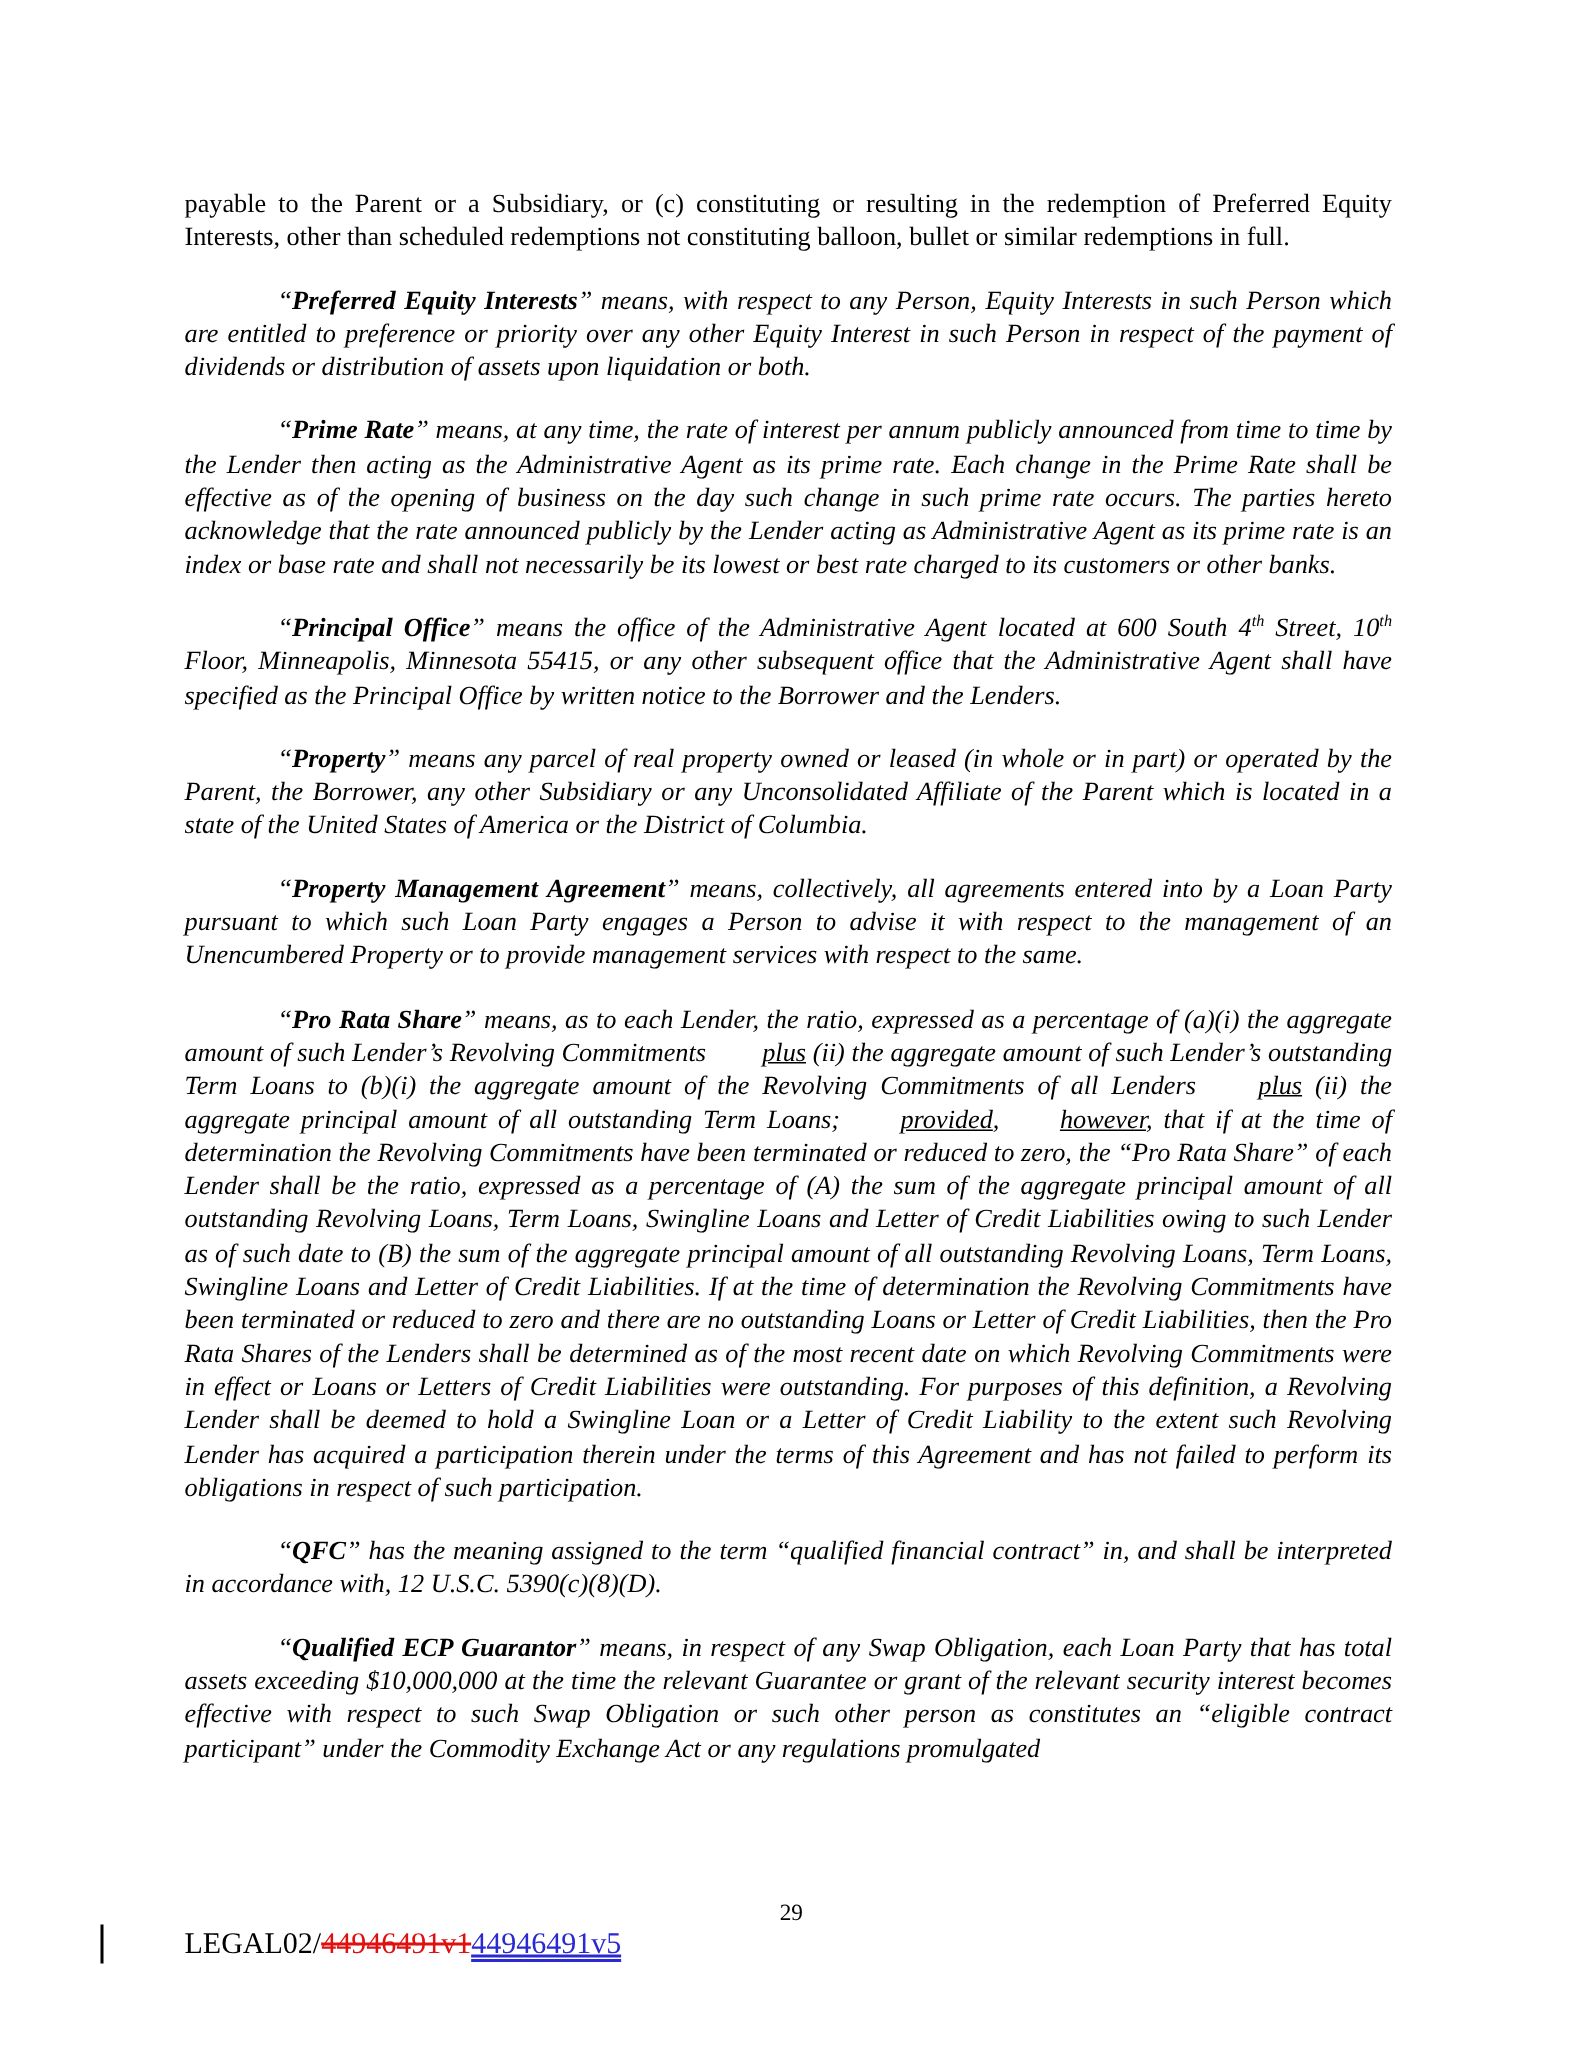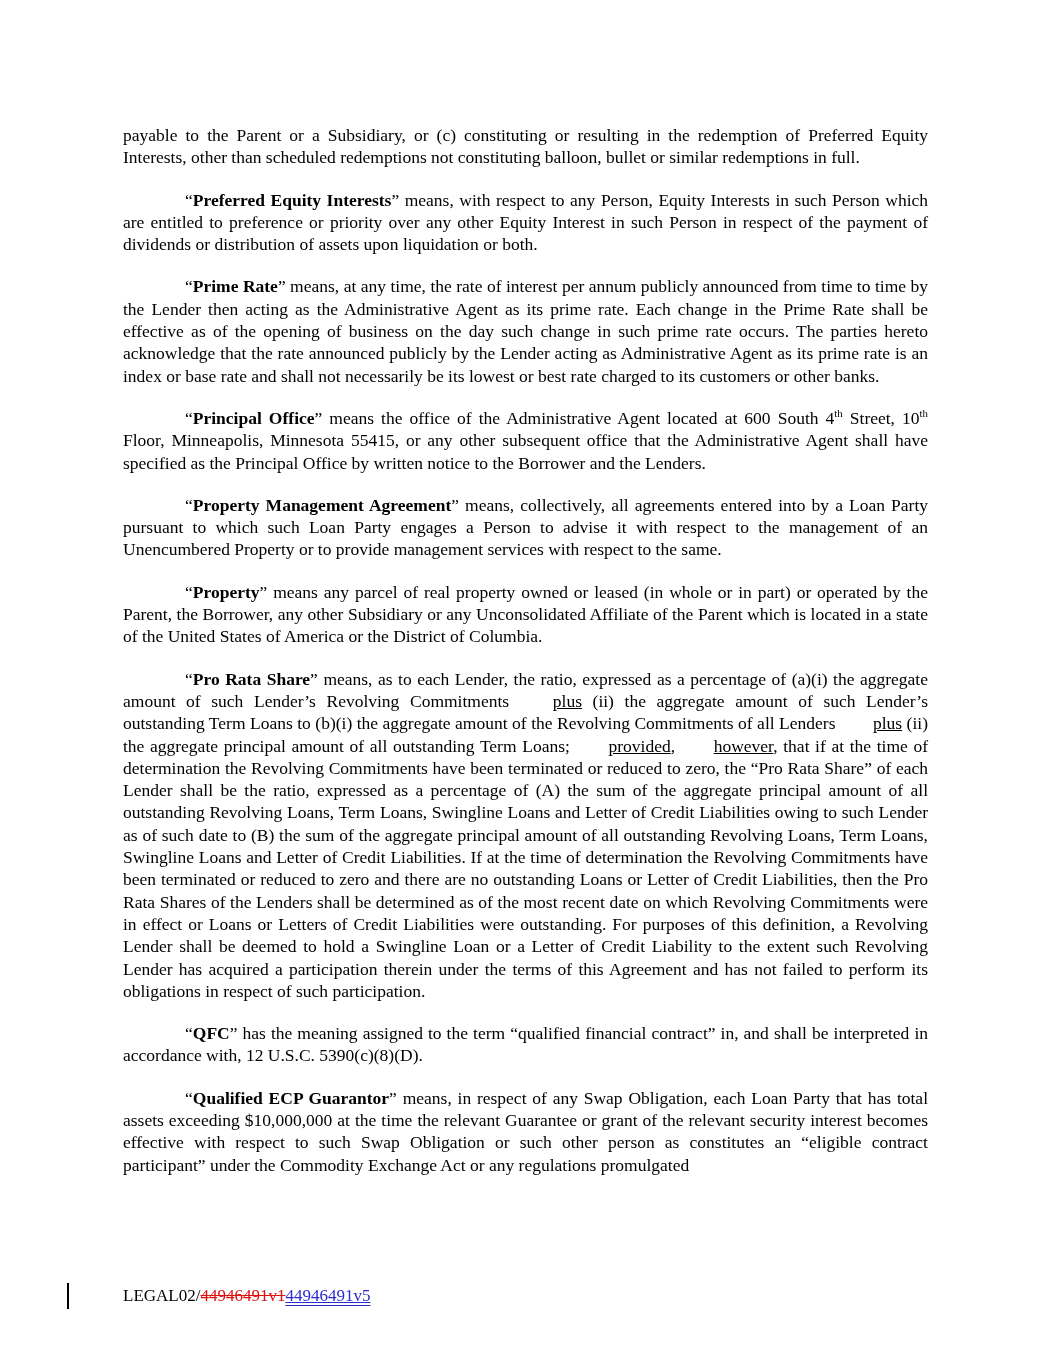--- a/index.html
+++ b/index.html
@@ -19,21 +19,21 @@
     width: 805px;
     font-size: 17.5px;
     line-height: 22.3px;
     text-align: justify;
   }
   .doc-body p.para {
     margin: 20px 0 0 0;
     padding: 0;
   }
   .doc-body p.para:first-child { margin-top: 0; }
-  .doc-body p.para.ind { text-indent: 62px; }
+  .doc-body p.para.ind { text-indent: 62px; font-style: italic; }
   .doc-body p.para.gap { }
   .b { font-weight: bold; }
   .u { text-decoration: underline; margin-left: 33px; }
   sup {
     font-size: 0.62em;
     line-height: 0;
     vertical-align: super;
     margin-top: 16px;
   }
   .page-number {
@@ -42,21 +42,21 @@
     top: 1266px;
     width: 1055px;
     text-align: center;
     font-size: 15.5px;
     line-height: 20px;
   }
   .footer-code {
     position: absolute;
     left: 123px;
     top: 1286px;
-    font-size: 17px;
+    font-size: 20px;
     line-height: 20px;
     white-space: nowrap;
   }
   .del {
     color: var(--del-color, #e01010);
     text-decoration: line-through;
   }
   .ins {
     color: var(--ins-color, #2a2ad0);
     text-decoration: underline double;
@@ -73,21 +73,22 @@
 </style>
 </head>
 <body>
 
 <div class="page">
   <div class="doc-body">
       <p class="para"><span>payable to the Parent or a Subsidiary, or (c) constituting or resulting in the redemption of Preferred Equity Interests, other than scheduled redemptions not constituting balloon, bullet or similar redemptions in full.</span></p>
       <p class="para ind"><span>“</span><span class="b">Preferred Equity Interests</span><span>” means, with respect to any Person, Equity Interests in such Person which are entitled to preference or priority over any other Equity Interest in such Person in respect of the payment of dividends or distribution of assets upon liquidation or both.</span></p>
       <p class="para ind"><span>“</span><span class="b">Prime Rate</span><span>” means, at any time, the rate of interest per annum publicly announced from time to time by the Lender then acting as the Administrative Agent as its prime rate.  Each change in the Prime Rate shall be effective as of the opening of business on the day such change in such prime rate occurs.  The parties hereto acknowledge that the rate announced publicly by the Lender acting as Administrative Agent as its prime rate is an index or base rate and shall not necessarily be its lowest or best rate charged to its customers or other banks.</span></p>
       <p class="para ind"><span>“</span><span class="b">Principal Office</span><span>” means the office of the Administrative Agent located at 600 South 4</span><sup>th</sup><span> Street, 10</span><sup>th</sup><span> Floor, Minneapolis, Minnesota 55415, or any other subsequent office that the Administrative Agent shall have specified as the Principal Office by written notice to the Borrower and the Lenders.</span></p>
+      <p class="para ind"><span>“</span><span class="b">Property</span><span>” means any parcel of real property owned or leased (in whole or in part) or operated by the Parent, the Borrower, any other Subsidiary or any Unconsolidated Affiliate of the Parent which is located in a state of the United States of America or the District of Columbia.</span></p>
       <p class="para ind"><span>“</span><span class="b">Property Management Agreement</span><span>” means, collectively, all agreements entered into by a Loan Party pursuant to which such Loan Party engages a Person to advise it with respect to the management of an Unencumbered Property or to provide management services with respect to the same.</span></p>
-      <p class="para ind"><span>“</span><span class="b">Property</span><span>” means any parcel of real property owned or leased (in whole or in part) or operated by the Parent, the Borrower, any other Subsidiary or any Unconsolidated Affiliate of the Parent which is located in a state of the United States of America or the District of Columbia.</span></p>
       <p class="para ind"><span>“</span><span class="b">Pro Rata Share</span><span>” means, as to each Lender, the ratio, expressed as a percentage of (a)(i) the aggregate amount of such Lender’s Revolving Commitments </span><span class="u">plus</span><span> (ii) the aggregate amount of such Lender’s outstanding Term Loans to (b)(i) the aggregate amount of the Revolving Commitments of all Lenders </span><span class="u">plus</span><span> (ii) the aggregate principal amount of all outstanding Term Loans; </span><span class="u">provided</span><span>, </span><span class="u">however</span><span>, that if at the time of determination the Revolving Commitments have been terminated or reduced to zero, the “Pro Rata Share” of each Lender shall be the ratio, expressed as a percentage of (A) the sum of the aggregate principal amount of all outstanding Revolving Loans, Term Loans, Swingline Loans and Letter of Credit Liabilities owing to such Lender as of such date to (B) the sum of the aggregate principal amount of all outstanding Revolving Loans, Term Loans, Swingline Loans and Letter of Credit Liabilities.  If at the time of determination the Revolving Commitments have been terminated or reduced to zero and there are no outstanding Loans or Letter of Credit Liabilities, then the Pro Rata Shares of the Lenders shall be determined as of the most recent date on which Revolving Commitments were in effect or Loans or Letters of Credit Liabilities were outstanding.  For purposes of this definition, a Revolving Lender shall be deemed to hold a Swingline Loan or a Letter of Credit Liability to the extent such Revolving Lender has acquired a participation therein under the terms of this Agreement and has not failed to perform its obligations in respect of such participation.</span></p>
       <p class="para ind gap"><span>“</span><span class="b">QFC</span><span>” has the meaning assigned to the term “qualified financial contract” in, and shall be interpreted in accordance with, 12 U.S.C. 5390(c)(8)(D).</span></p>
       <p class="para ind"><span>“</span><span class="b">Qualified ECP Guarantor</span><span>” means, in respect of any Swap Obligation, each Loan Party that has total assets exceeding $10,000,000 at the time the relevant Guarantee or grant of the relevant security interest becomes effective with respect to such Swap Obligation or such other person as constitutes an “eligible contract participant” under the Commodity Exchange Act or any regulations promulgated</span></p>
     </div>
   <div class="change-bar"></div>
+  <div class="page-number">29</div>
   <div class="footer-code"><span>LEGAL02/</span><span class="del">44946491v1</span><span class="ins">44946491v5</span></div>
 </div>
 
 </body></html>

